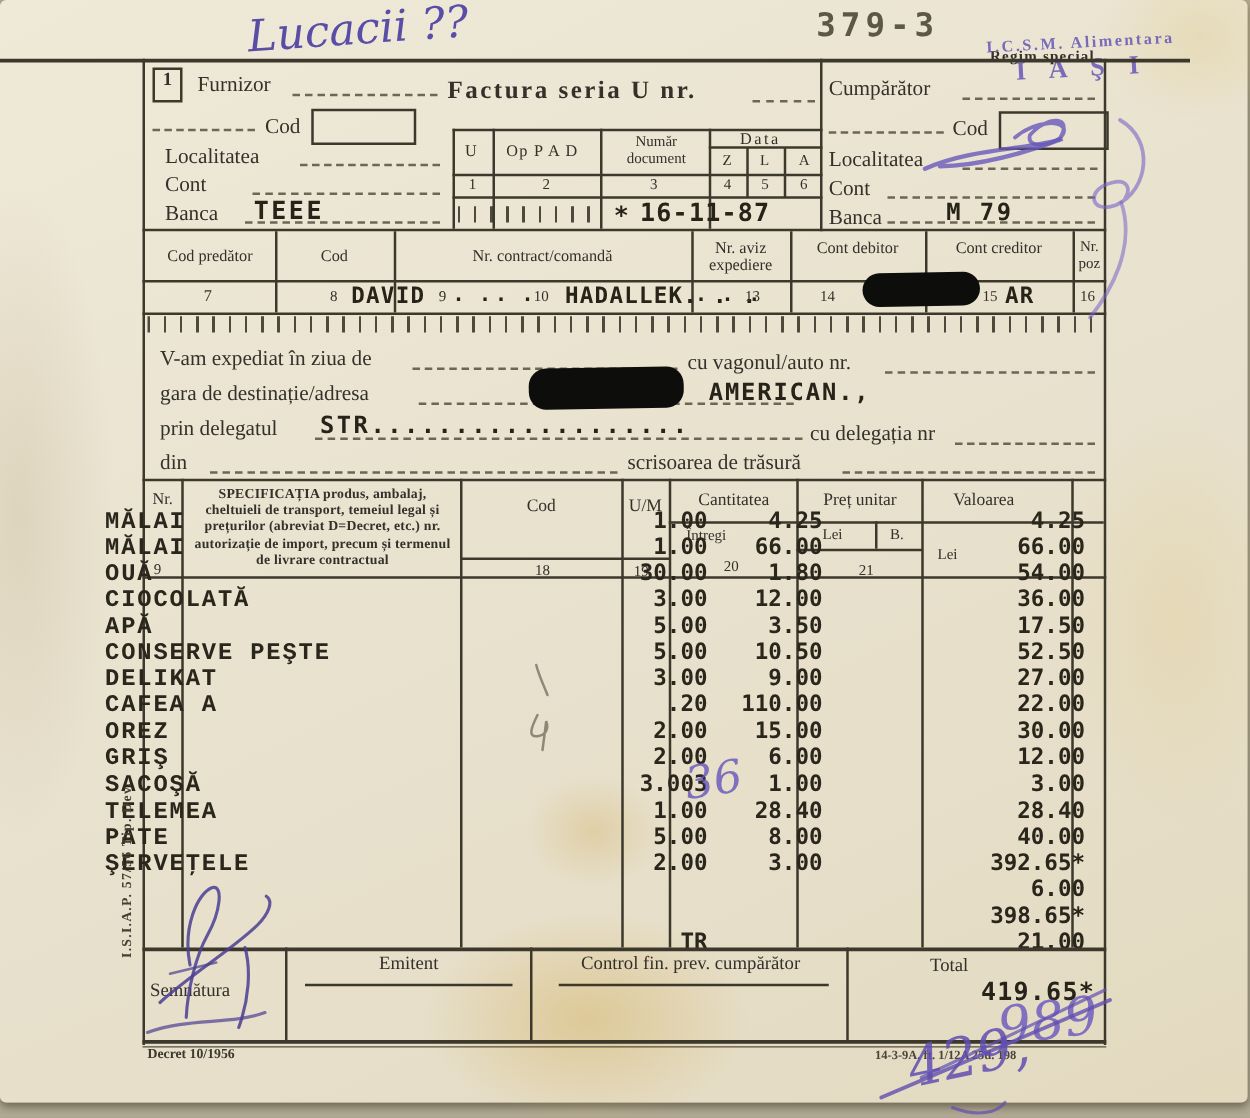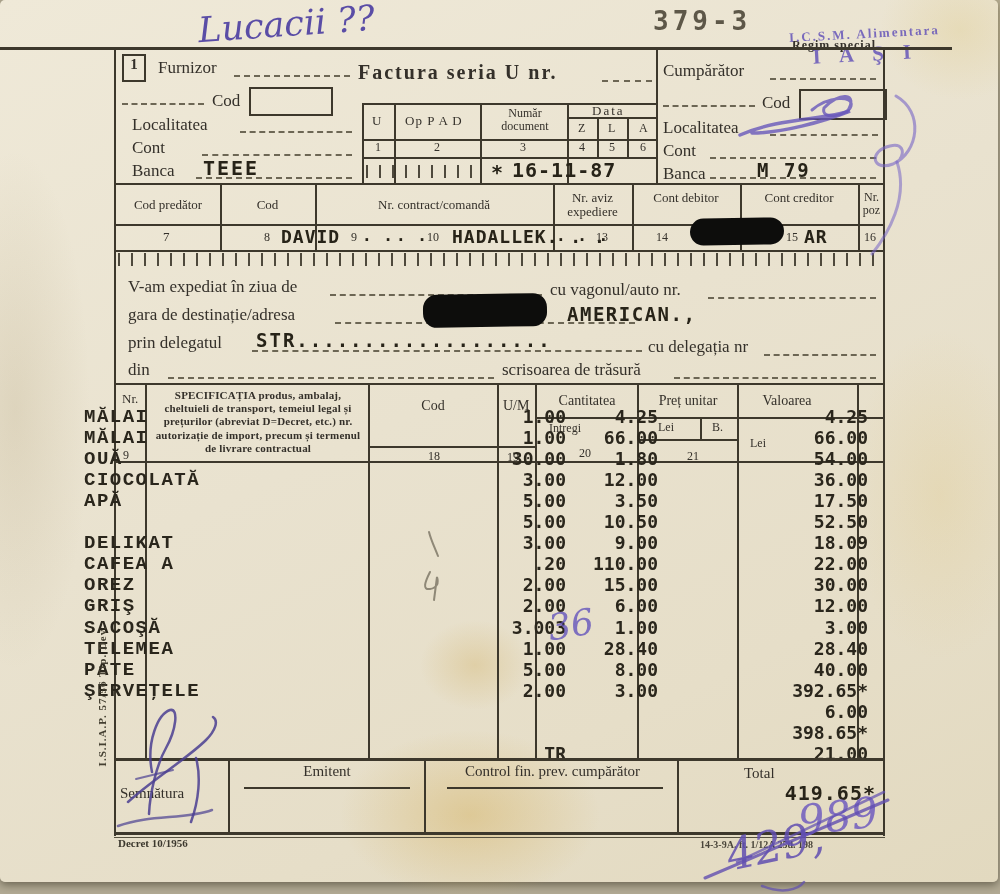--- a/index.html
+++ b/index.html
@@ -219,29 +219,30 @@
         <span class="p">12.00</span>
         <span class="v">36.00</span>
       </div>
       <div class="item-row" style="top: 490.2px;">
         <span class="nm">APĂ</span>
         <span class="q">5.00</span>
         <span class="p">3.50</span>
         <span class="v">17.50</span>
       </div>
       <div class="item-row" style="top: 511.25px;">
+        <span class="nm">CONSERVE PEŞTE</span>
         <span class="q">5.00</span>
         <span class="p">10.50</span>
         <span class="v">52.50</span>
       </div>
       <div class="item-row" style="top: 532.3px;">
         <span class="nm">DELIKAT</span>
         <span class="q">3.00</span>
         <span class="p">9.00</span>
-        <span class="v">18.09</span>
+        <span class="v">27.00</span>
       </div>
       <div class="item-row" style="top: 553.35px;">
         <span class="nm">CAFEA A</span>
         <span class="q">.20</span>
         <span class="p">110.00</span>
         <span class="v">22.00</span>
       </div>
       <div class="item-row" style="top: 574.4px;">
         <span class="nm">OREZ</span>
         <span class="q">2.00</span>

